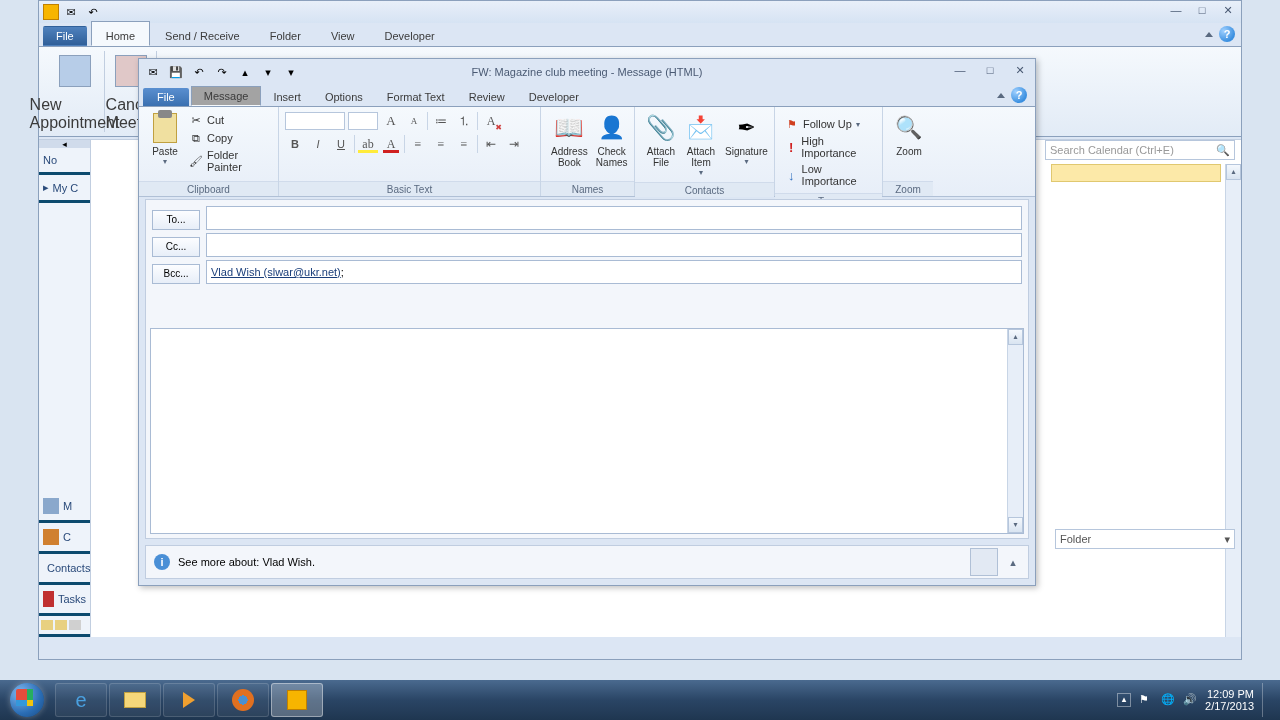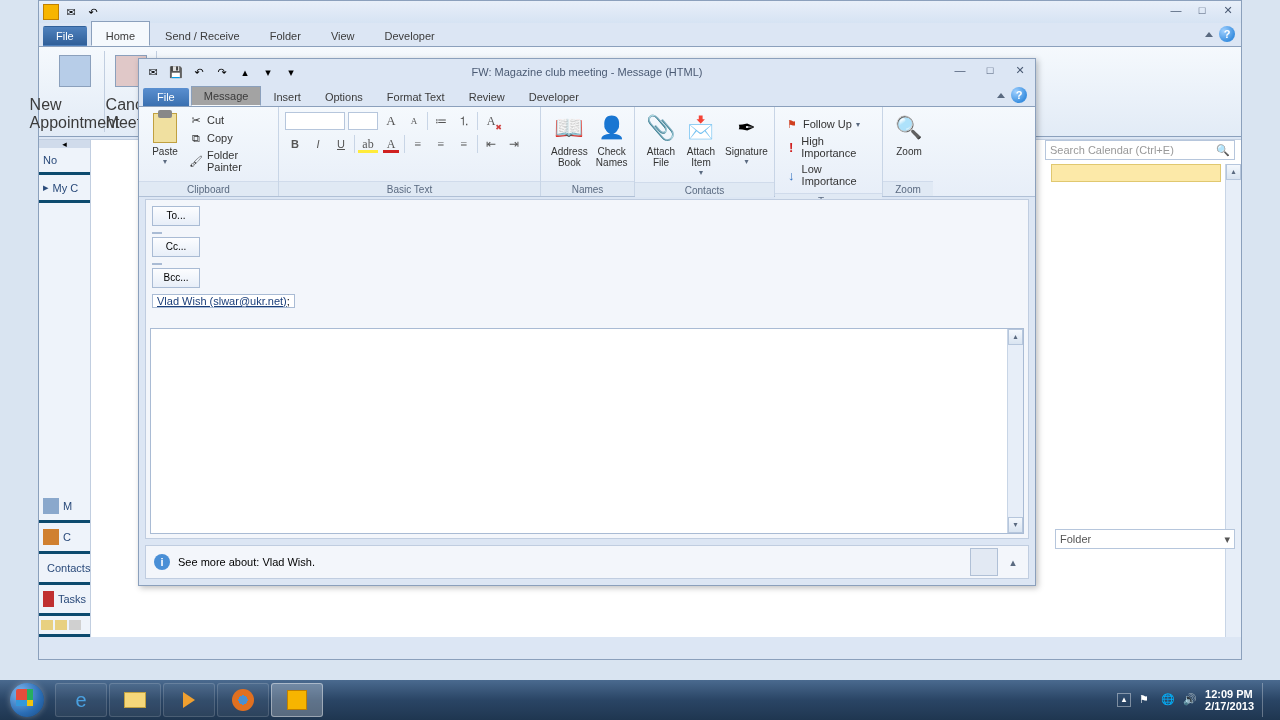--- a/index.html
+++ b/index.html
@@ -70,24 +70,24 @@
 .sz-box { width: 30px; height: 18px; border: 1px solid #b6c6dc; background: #fff; }
 .fmt-btn { width: 20px; height: 20px; display: flex; align-items: center; justify-content: center; color: #555; font-size: 12px; font-family: Georgia, serif; }
 
 
 .compose { position: absolute; left: 6px; right: 6px; top: 140px; bottom: 46px; background: #f3f6fb; border: 1px solid #c0cde0; }
 .compose-head { display: flex; }
 .send-col { width: 50px; padding: 10px 4px; display: flex; flex-direction: column; align-items: center; gap: 4px; }
 .send-ic { width: 30px; height: 22px; border: 1px solid #9fb2cc; background: #fff; position: relative; }
 .send-ic::after { content: ""; position: absolute; inset: 0; background: linear-gradient(135deg, transparent 45%, #c8d5e6 45%, #c8d5e6 55%, transparent 55%); }
 .fields-col { flex: 1; padding: 6px 6px 2px 6px; display: flex; flex-direction: column; gap: 3px; }
-.field-row { display: flex; align-items: flex-start; gap: 6px; flex-direction: column; }
+.field-row { display: flex; align-items: flex-end; gap: 6px; }
 .field-btn { width: 48px; height: 20px; border: 1px solid #a9bbd4; background: linear-gradient(#fcfdff,#e7eef8); font-size: 10px; text-align: center; line-height: 18px; }
 .field-lbl { width: 48px; text-align: right; font-size: 10px; color: #333; }
-.field-input { flex: 1; height: 36px; border: 1px solid #a9bbd4; background: #fff; font-size: 11px; padding: 0 4px; display: flex; align-items: center; }
+.field-input { flex: 1; height: 24px; border: 1px solid #a9bbd4; background: #fff; font-size: 11px; padding: 0 4px; display: flex; align-items: center; }
 .field-input u { text-decoration: underline; color: #1a3e7a; }
 .attach-chip { display: inline-flex; align-items: center; gap: 4px; border: 1px dotted #888; padding: 0 3px; font-size: 10px; color: #333; text-decoration: underline; }
 .attach-ic { width: 14px; height: 12px; background: #d5deec; border: 1px solid #9fb2cc; }
 
 .body-area { position: absolute; left: 4px; right: 4px; top: 128px; bottom: 4px; background: #fff; border: 1px solid #a9bbd4; }
 .body-scroll { position: absolute; right: 0; top: 0; width: 16px; bottom: 0; background: #e7eef8; border-left: 1px solid #c8d5e6; }
 .scroll-btn { height: 16px; background: linear-gradient(#f4f8fd,#d9e4f1); border: 1px solid #b6c6dc; font-size: 8px; text-align: center; line-height: 14px; color: #5a6a80; }
 .scroll-btn.bottom { position: absolute; bottom: 0; left: 0; right: 0; }
 
 .people-bar { position: absolute; left: 6px; right: 6px; bottom: 6px; height: 34px; background: #f3f6fb; border: 1px solid #c0cde0; display: flex; align-items: center; padding: 0 8px; gap: 8px; }
@@ -101,21 +101,21 @@
 .orb { width: 34px; height: 34px; border-radius: 50%; background: radial-gradient(circle at 30% 30%, #7fb7ef, #2a6db5 60%, #1a4a80); box-shadow: 0 0 6px rgba(255,255,255,.3); position: relative; }
 .orb::after { content: ""; position: absolute; inset: 6px; background:
   linear-gradient(#e74c3c,#e74c3c) 0 0/50% 50% no-repeat,
   linear-gradient(#27ae60,#27ae60) 50% 0/50% 50% no-repeat,
   linear-gradient(#3498db,#3498db) 0 50%/50% 50% no-repeat,
   linear-gradient(#f1c40f,#f1c40f) 50% 50%/50% 50% no-repeat;
   border-radius: 2px; }
 .task-btn { width: 52px; height: 34px; margin: 0 1px; border: 1px solid rgba(255,255,255,.15); border-radius: 3px; display: flex; align-items: center; justify-content: center; background: rgba(255,255,255,.05); }
 .task-btn.active { background: rgba(255,255,255,.25); border-color: rgba(255,255,255,.4); }
 .tray { margin-left: auto; display: flex; align-items: center; gap: 8px; color: #fff; font-size: 10px; padding-right: 6px; }
-.tray-time { text-align: left; line-height: 12px; font-weight: bold; }
+.tray-time { text-align: right; line-height: 12px; }
 .tray-ic { width: 14px; height: 14px; display: inline-block; }
 
 .help-circ { width: 16px; height: 16px; border-radius: 50%; background: radial-gradient(circle at 30% 30%, #9fd0ff, #3a8fe0 70%); color: #fff; font-weight: bold; font-size: 11px; text-align: center; line-height: 16px; }
 .caret-up { width: 0; height: 0; border-left: 4px solid transparent; border-right: 4px solid transparent; border-bottom: 5px solid #5a6a80; display: inline-block; }
 
 .flag-ic { color: #d04020; font-size: 11px; }
 .excl-ic { color: #d02020; font-weight: bold; font-size: 13px; }
 .down-ic { color: #3070c0; font-weight: bold; font-size: 13px; }
 
 .placeholder-gray { color: #999; }

